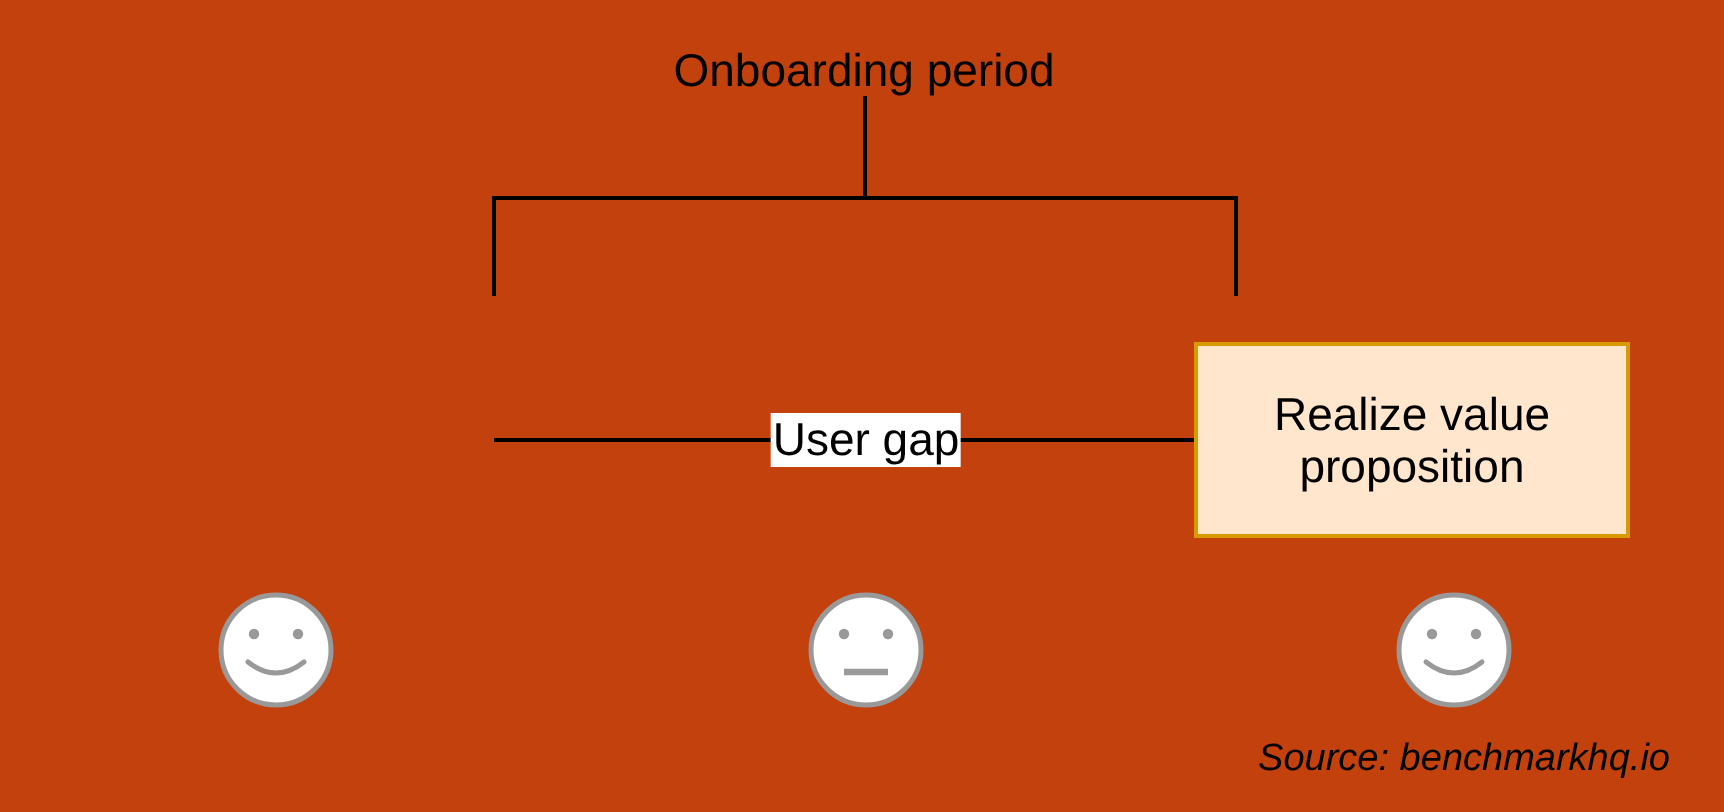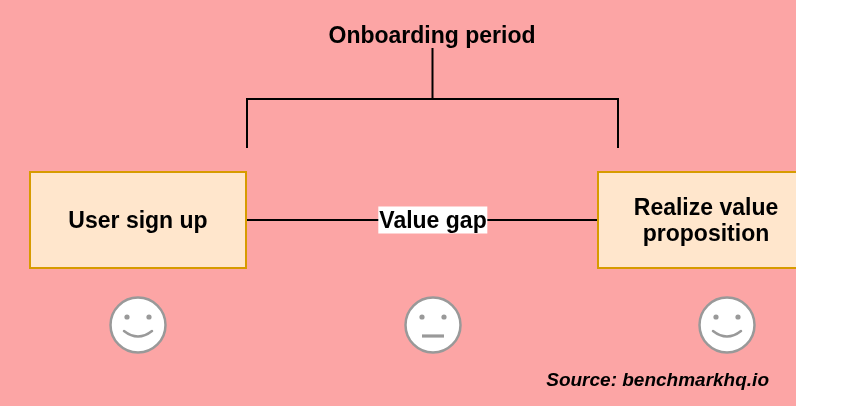--- a/index.html
+++ b/index.html
@@ -4,25 +4,24 @@
 <style>
   html, body {
     margin: 0;
     padding: 0;
     background: #ffffff;
     font-family: "Liberation Sans", sans-serif;
     color: #000000;
   }
   .canvas {
     position: relative;
-    width: 796px;
+    width: 862px;
     height: 406px;
-    background: #fca5a5;
+    background: #c2410c;
     overflow: hidden;
-    font-weight: bold;
   }
   .layer-svg {
     position: absolute;
     top: 0;
     left: 0;
   }
   .diagram-title {
     position: absolute;
     top: 22px;
     left: 432px;
@@ -96,25 +95,22 @@
     <g fill="none" stroke-linecap="round" stroke="#999999">
       <circle cx="727" cy="325" r="27.5" stroke-width="2.5" fill="#ffffff"></circle>
       <circle cx="716" cy="317" r="2.6" stroke="none" fill="#999999"></circle>
       <circle cx="738" cy="317" r="2.6" stroke="none" fill="#999999"></circle>
       <path d="M713,331 Q727,342 741,331" stroke-width="2.5"></path>
     </g>
   </svg>
 
   <div class="diagram-title">Onboarding period</div>
 
-  <div class="node node-left">
-    <span>User sign up</span>
-  </div>
 
-  <div class="edge-label">Value gap</div>
+  <div class="edge-label">User gap</div>
 
   <div class="node node-right">
     <span>Realize value proposition</span>
   </div>
 
   <div class="source-note">Source: benchmarkhq.io</div>
 
 </div>
 
 </body></html>

